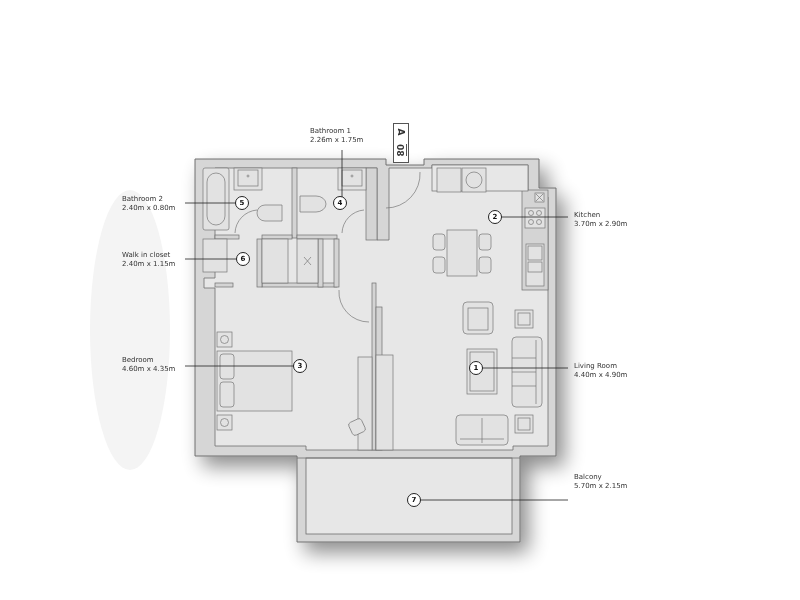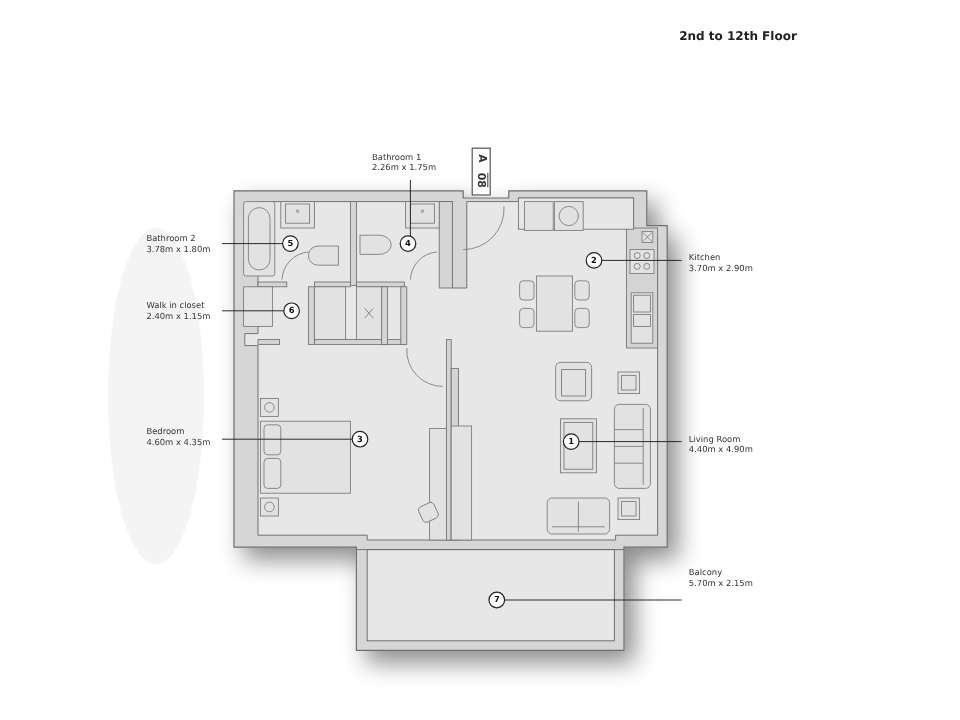--- a/index.html
+++ b/index.html
@@ -34,21 +34,20 @@
       position: absolute; width: 12px; height: 12px; border-radius: 50%;
       border: 1.2px solid #222; background: #fff;
       font-family: "DejaVu Sans", sans-serif; font-size: 7px; font-weight: bold;
       line-height: 12px; text-align: center; color: #111;
     }
   </style>
 </head>
 <body>
 
 <div class="title-block">
-  <div class="subtitle">2nd to 12th Floor</div>
 </div>
 
 <svg id="plan" width="800" height="600" viewBox="0 0 800 600">
   <defs>
     <filter id="shadow" x="-20%" y="-20%" width="150%" height="150%">
       <feGaussianBlur in="SourceAlpha" stdDeviation="10"></feGaussianBlur>
       <feOffset dx="8" dy="10" result="ob"></feOffset>
       <feComponentTransfer>
           <feFuncA type="linear" slope="0.45"></feFuncA>
         </feComponentTransfer>
@@ -221,21 +220,21 @@
 <div class="label" style="left:122px; top:356px; width:62px;">
   <span class="name">Bedroom</span>
   <span class="dims">4.60m x 4.35m</span>
 </div>
 <div class="label" style="left:310px; top:127px; width:64px;">
   <span class="name">Bathroom 1</span>
   <span class="dims">2.26m x 1.75m</span>
 </div>
 <div class="label" style="left:122px; top:195px; width:62px;">
   <span class="name">Bathroom 2</span>
-  <span class="dims">3.78m x 1.80m</span>
+  <span class="dims">2.40m x 0.80m</span>
 </div>
 <div class="label" style="left:122px; top:251px; width:62px;">
   <span class="name">Walk in closet</span>
   <span class="dims">2.40m x 1.15m</span>
 </div>
 <div class="label" style="left:574px; top:473px; width:60px;">
   <span class="name">Balcony</span>
   <span class="dims">5.70m x 2.15m</span>
 </div>
 

